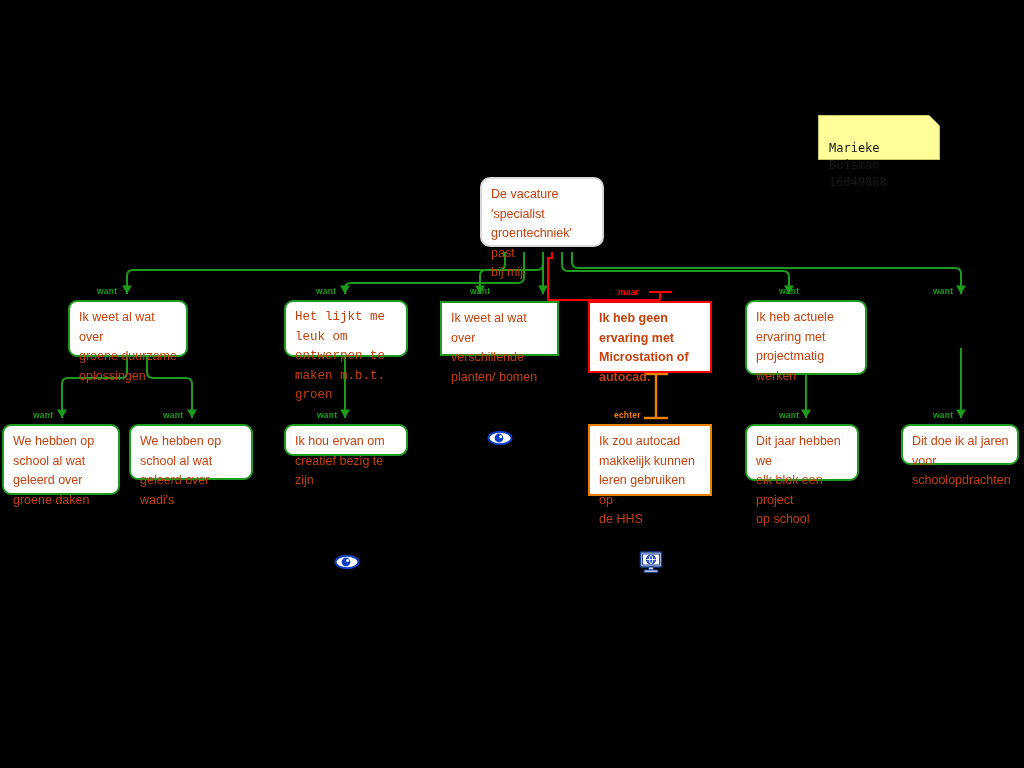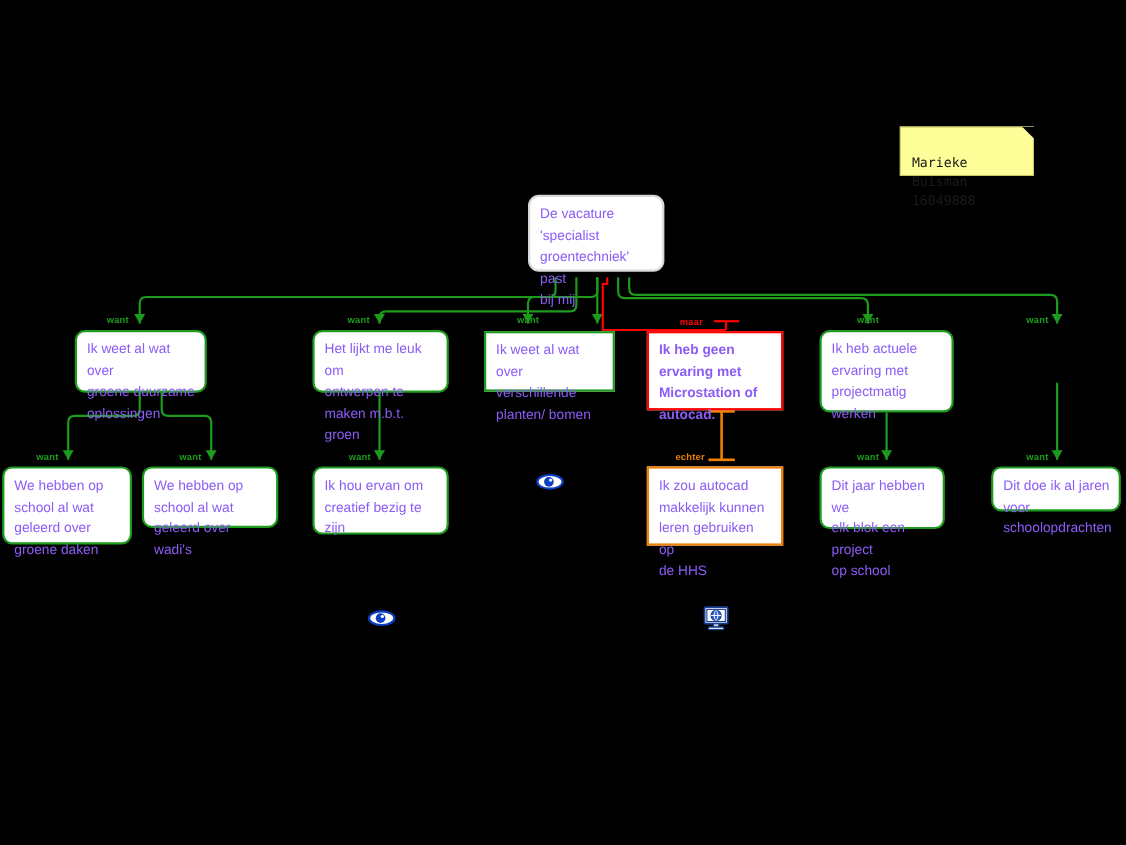--- a/index.html
+++ b/index.html
@@ -11,21 +11,21 @@
   }
   #canvas{position:absolute;left:0;top:0;width:1024px;height:768px;background:#000000;}
 
   
   .node{
     position:absolute;
     background:#ffffff;
     border:2px solid #1d9b1d;
     border-radius:9px;
     box-sizing:border-box;
-    color:#8b5cf6;
+    color:#c2410c;
     font-size:12.5px;
     line-height:19.5px;
     padding:6px 8px 5px 9px;
     white-space:pre-line;
     z-index:5;
   }
   .node.square{border-radius:0;}
   .node.root{border-color:#d8d8d8;border-radius:10px;}
   .node.red{border-color:#ff0000;border-radius:0;border-width:2px;font-weight:bold;}
   .node.orange{border-color:#f08000;border-radius:0;border-width:2px;}
@@ -121,21 +121,21 @@
 
   <div class="node root" style="left:480px;top:177px;width:124px;height:70px;">De vacature
 'specialist
 groentechniek' past
 bij mij</div>
 
   <div class="node" style="left:68px;top:300px;width:120px;height:57px;">Ik weet al wat over
 groene duurzame
 oplossingen</div>
 
-  <div class="node" style="left:284px;top:300px;width:124px;height:57px;">Het lijkt me leuk om
+  <div class="node" style="left:284px;top:300px;width:124px;height:57px;font-family:Liberation Mono, monospace;">Het lijkt me leuk om
 ontwerpen te
 maken m.b.t. groen</div>
 
   <div class="node square" style="left:440px;top:301px;width:119px;height:55px;">Ik weet al wat over
 verschillende
 planten/ bomen</div>
 
   <div class="node red" style="left:588px;top:301px;width:124px;height:72px;">Ik heb geen
 ervaring met
 Microstation of
@@ -149,21 +149,21 @@
 
   <div class="node" style="left:2px;top:424px;width:118px;height:71px;">We hebben op
 school al wat
 geleerd over
 groene daken</div>
 
   <div class="node" style="left:129px;top:424px;width:124px;height:56px;">We hebben op
 school al wat
 geleerd over wadi's</div>
 
-  <div class="node" style="left:284px;top:424px;width:124px;height:62px;">Ik hou ervan om
+  <div class="node" style="left:284px;top:424px;width:124px;height:32px;">Ik hou ervan om
 creatief bezig te zijn</div>
 
   <div class="node orange" style="left:588px;top:424px;width:124px;height:72px;">Ik zou autocad
 makkelijk kunnen
 leren gebruiken op
 de HHS</div>
 
   <div class="node" style="left:745px;top:424px;width:114px;height:57px;">Dit jaar hebben we
 elk blok een project
 op school</div>

